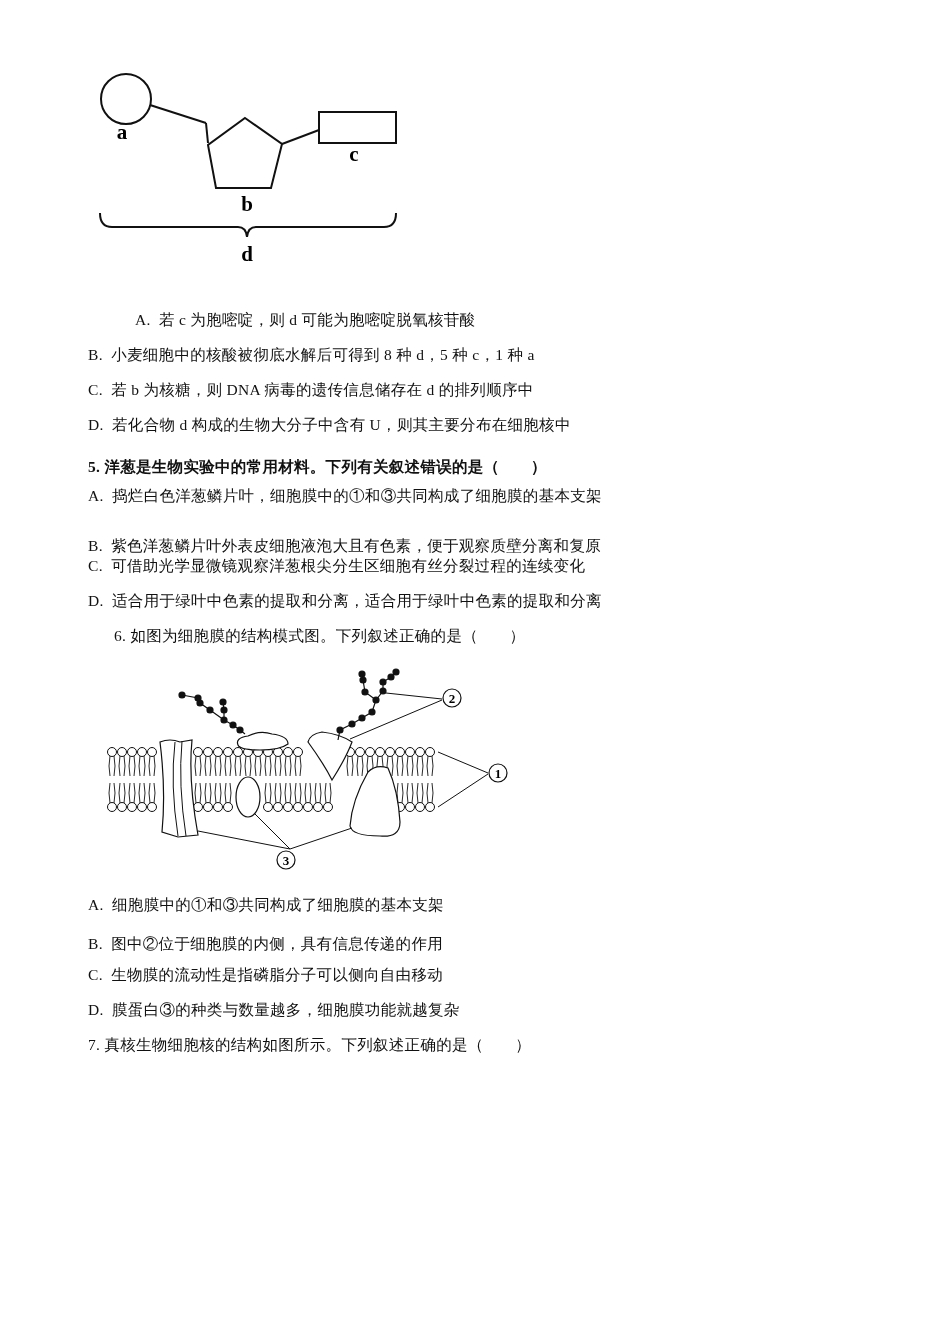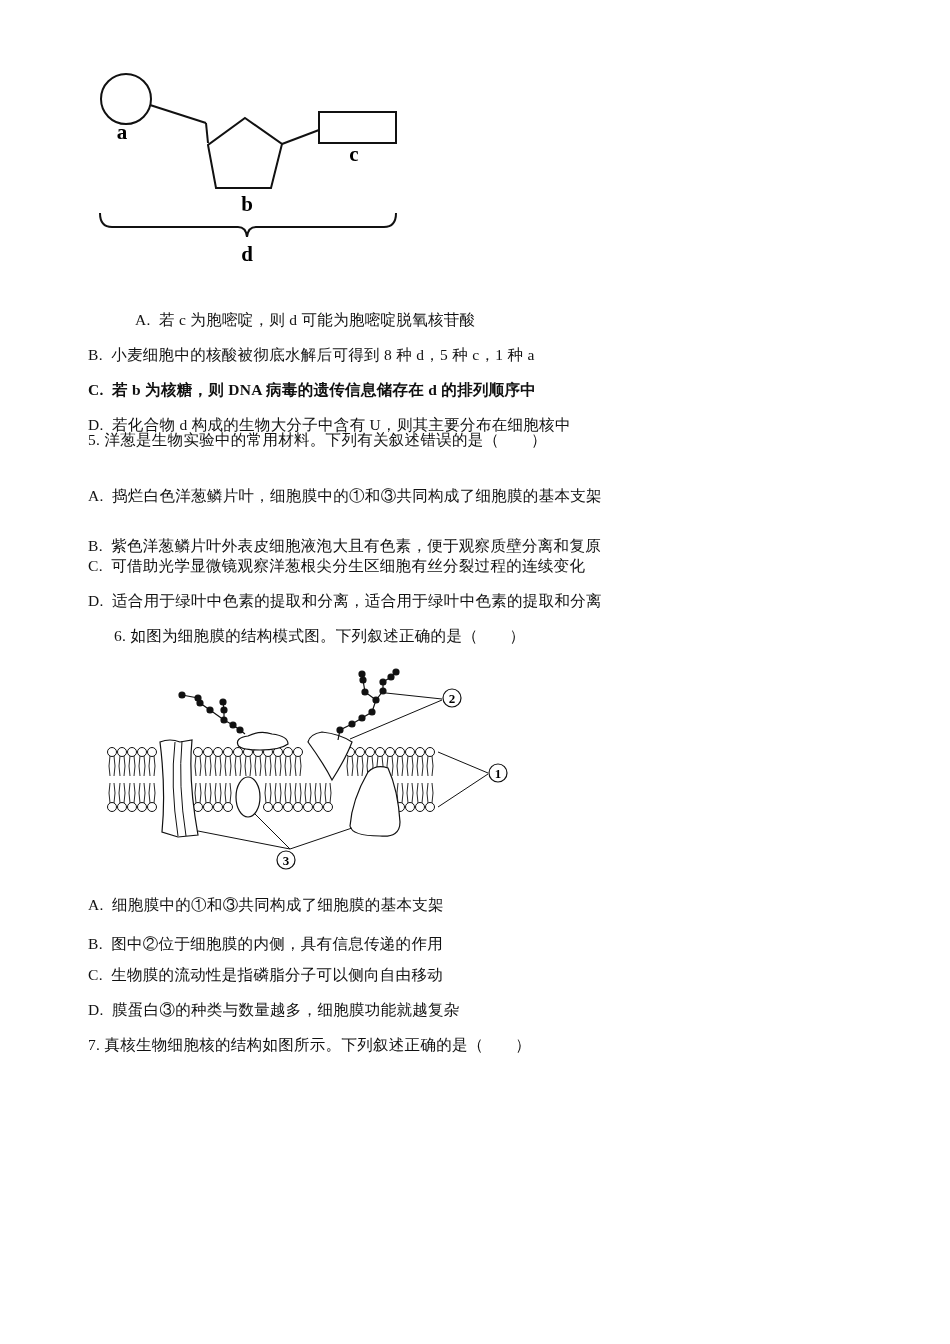--- a/index.html
+++ b/index.html
@@ -21,24 +21,24 @@
   <rect x="229" y="47" width="77" height="31" fill="none" stroke="#111" stroke-width="2"></rect>
   <text x="32" y="74" font-size="21" font-weight="bold" text-anchor="middle">a</text>
   <text x="264" y="96" font-size="21" font-weight="bold" text-anchor="middle">c</text>
   <text x="157" y="146" font-size="21" font-weight="bold" text-anchor="middle">b</text>
   <path d="M10,148 Q10,162 22,162 L148,162 Q156,162 157,172 Q158,162 166,162 L294,162 Q306,162 306,148" fill="none" stroke="#111" stroke-width="2"></path>
   <text x="157" y="196" font-size="21" font-weight="bold" text-anchor="middle">d</text>
 </svg>
 
 <div class="line" style="top:310px;margin-left:47px;"><span>A.</span>&nbsp;&nbsp;<span>若 c 为胞嘧啶，则 d 可能为胞嘧啶脱氧核苷酸</span></div>
 <div class="line" style="top:345px;"><span>B.</span>&nbsp;&nbsp;<span>小麦细胞中的核酸被彻底水解后可得到 8 种 d，5 种 c，1 种 a</span></div>
-<div class="line" style="top:380px;font-weight:bold;"><span>C.</span>&nbsp;&nbsp;<span>若 b 为核糖，则 DNA 病毒的遗传信息储存在 d 的排列顺序中</span></div>
+<div class="line" style="top:380px;"><span>C.</span>&nbsp;&nbsp;<span>若 b 为核糖，则 DNA 病毒的遗传信息储存在 d 的排列顺序中</span></div>
 <div class="line" style="top:415px;"><span>D.</span>&nbsp;&nbsp;<span>若化合物 d 构成的生物大分子中含有 U，则其主要分布在细胞核中</span></div>
 
-<div class="line" style="top:430px;">5.  洋葱是生物实验中的常用材料。下列有关叙述错误的是（　　）</div>
+<div class="line" style="top:457px;font-weight:bold;">5.  洋葱是生物实验中的常用材料。下列有关叙述错误的是（　　）</div>
 <div class="line" style="top:486px;"><span>A.</span>&nbsp;&nbsp;<span>捣烂白色洋葱鳞片叶，细胞膜中的①和③共同构成了细胞膜的基本支架</span></div>
 <div class="line" style="top:521px;margin-top:15px;"><span>B.</span>&nbsp;&nbsp;<span>紫色洋葱鳞片叶外表皮细胞液泡大且有色素，便于观察质壁分离和复原</span></div>
 <div class="line" style="top:556px;"><span>C.</span>&nbsp;&nbsp;<span>可借助光学显微镜观察洋葱根尖分生区细胞有丝分裂过程的连续变化</span></div>
 <div class="line" style="top:591px;"><span>D.</span>&nbsp;&nbsp;<span>适合用于绿叶中色素的提取和分离，适合用于绿叶中色素的提取和分离</span></div>
 
 <div class="line" style="top:626px;margin-left:26px;">6.  如图为细胞膜的结构模式图。下列叙述正确的是（　　）</div>
 
 <svg class="fig" style="left:100px;top:660px;" width="415" height="215" viewBox="0 0 415 215">
   <defs>
     <g id="lipTop">

